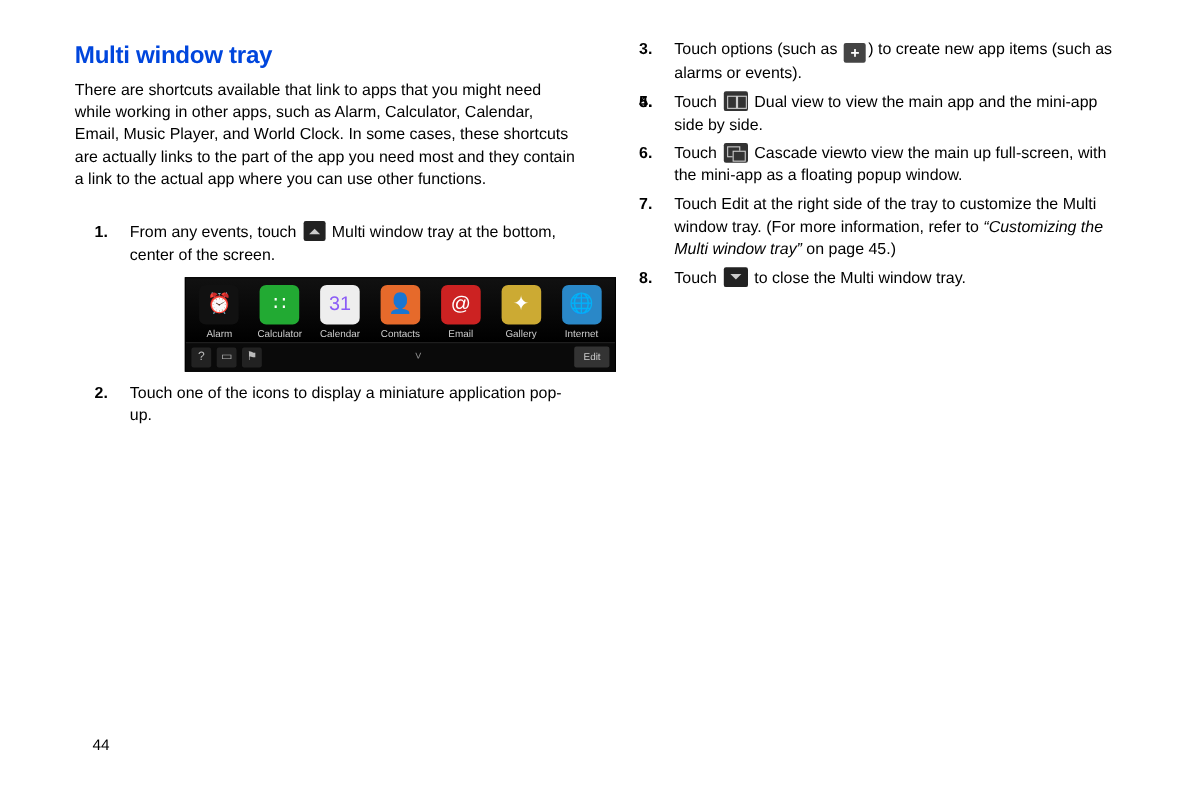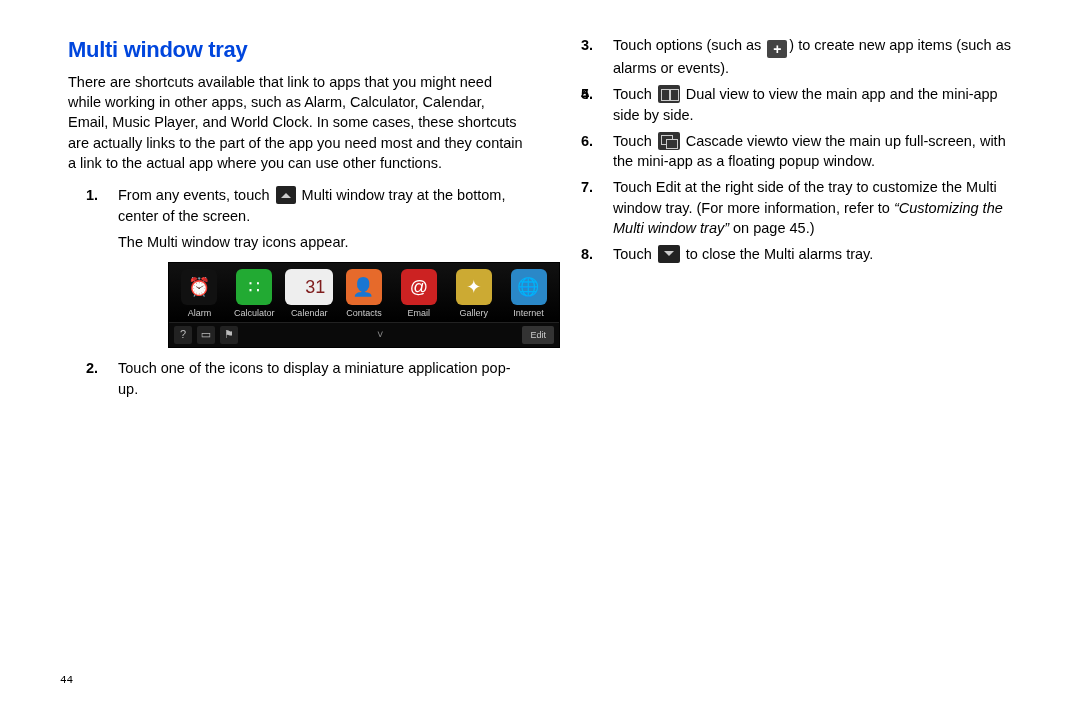--- a/index.html
+++ b/index.html
@@ -22,21 +22,21 @@
     width: 455px;
   }
   h2.section-title {
     color: #0046dd;
     font-weight: 900;
     font-size: 22px;
     margin: 0 0 6px 0;
     letter-spacing: -0.3px;
   }
   p.intro {
-    margin: 0 0 12px 0;
+    margin: 0 0 28px 0;
   }
   ol {
     list-style: none;
     padding: 0;
     margin: 0;
   }
   li.step {
     position: relative;
     padding-left: 50px;
     margin-bottom: 6px;
@@ -158,52 +158,50 @@
     width:18px;height:18px;background:#222;border-radius:2px;
     display:flex;align-items:center;justify-content:center;color:#bbb;font-size:11px;
   }
   .tb-center{flex:1;text-align:center;color:#888;font-size:11px;}
   .tb-edit{
     background:#333;color:#ccc;font-size:9px;padding:3px 8px;border-radius:2px;
   }
 
   .page-num {
     position:absolute;
-    left:60px;
+    left:84px;
     bottom:32px;
-    font-size:11px;
-    font-family:Liberation Mono, monospace;
+    font-size:14px;
   }
 </style>
 </head>
 <body>
 
 <div class="page">
   <div class="col">
     <h2 class="section-title">Multi window tray</h2>
     <p class="intro">There are shortcuts available that link to apps that you might need while working in other apps, such as Alarm, Calculator, Calendar, Email, Music Player, and World Clock. In some cases, these shortcuts are actually links to the part of the app you need most and they contain a link to the actual app where you can use other functions.</p>
 
     <ol>
       <li class="step">
         <span class="num">1.</span>
         <span>From any events, touch </span><span class="icon-inline chevron-up"></span><span class="bold"> Multi window tray</span><span> at the bottom, center of the screen.</span>
-        <span class="sub">The Multi window tray icons appear.</span>
 
         <div class="tray-fig">
           <div class="tray-apps" id="tray-apps">
               <div class="tray-app">
                 <div class="ic" style="background: rgb(17, 17, 17);">⏰</div>
                 <div>Alarm</div>
               </div>
               <div class="tray-app">
                 <div class="ic" style="background: rgb(34, 170, 51);">∷</div>
                 <div>Calculator</div>
               </div>
               <div class="tray-app">
-                <div class="ic" style="background: rgb(238, 238, 238); color: #7f1d1d; padding-left: 12px;">31</div>
+                <div class="ic" style="background: rgb(238, 238, 238); color: #8b5cf6;">31</div>
                 <div>Calendar</div>
               </div>
               <div class="tray-app">
                 <div class="ic" style="background: rgb(230, 106, 43);">👤</div>
                 <div>Contacts</div>
               </div>
               <div class="tray-app">
                 <div class="ic" style="background: rgb(204, 34, 34);">@</div>
                 <div>Email</div>
               </div>
@@ -251,19 +249,19 @@
       <li class="step">
         <span class="num">6.</span>
         <span>Touch </span><span class="icon-inline cascade"></span><span class="bold"> Cascade view</span><span>to view the main up full-screen, with the mini-app as a floating popup window.</span>
       </li>
       <li class="step">
         <span class="num">7.</span>
         <span>Touch </span><span class="bold">Edit</span><span> at the right side of the tray to customize the Multi window tray. (For more information, refer to </span><span class="bold italic">“Customizing the Multi window tray”</span><span> on page 45.)</span>
       </li>
       <li class="step">
         <span class="num">8.</span>
-        <span>Touch </span><span class="icon-inline chev-down"></span><span> to close the Multi alarms tray.</span>
+        <span>Touch </span><span class="icon-inline chev-down"></span><span> to close the Multi window tray.</span>
       </li>
     </ol>
   </div>
 </div>
 
 <div class="page-num">44</div>
 
 </body></html>

